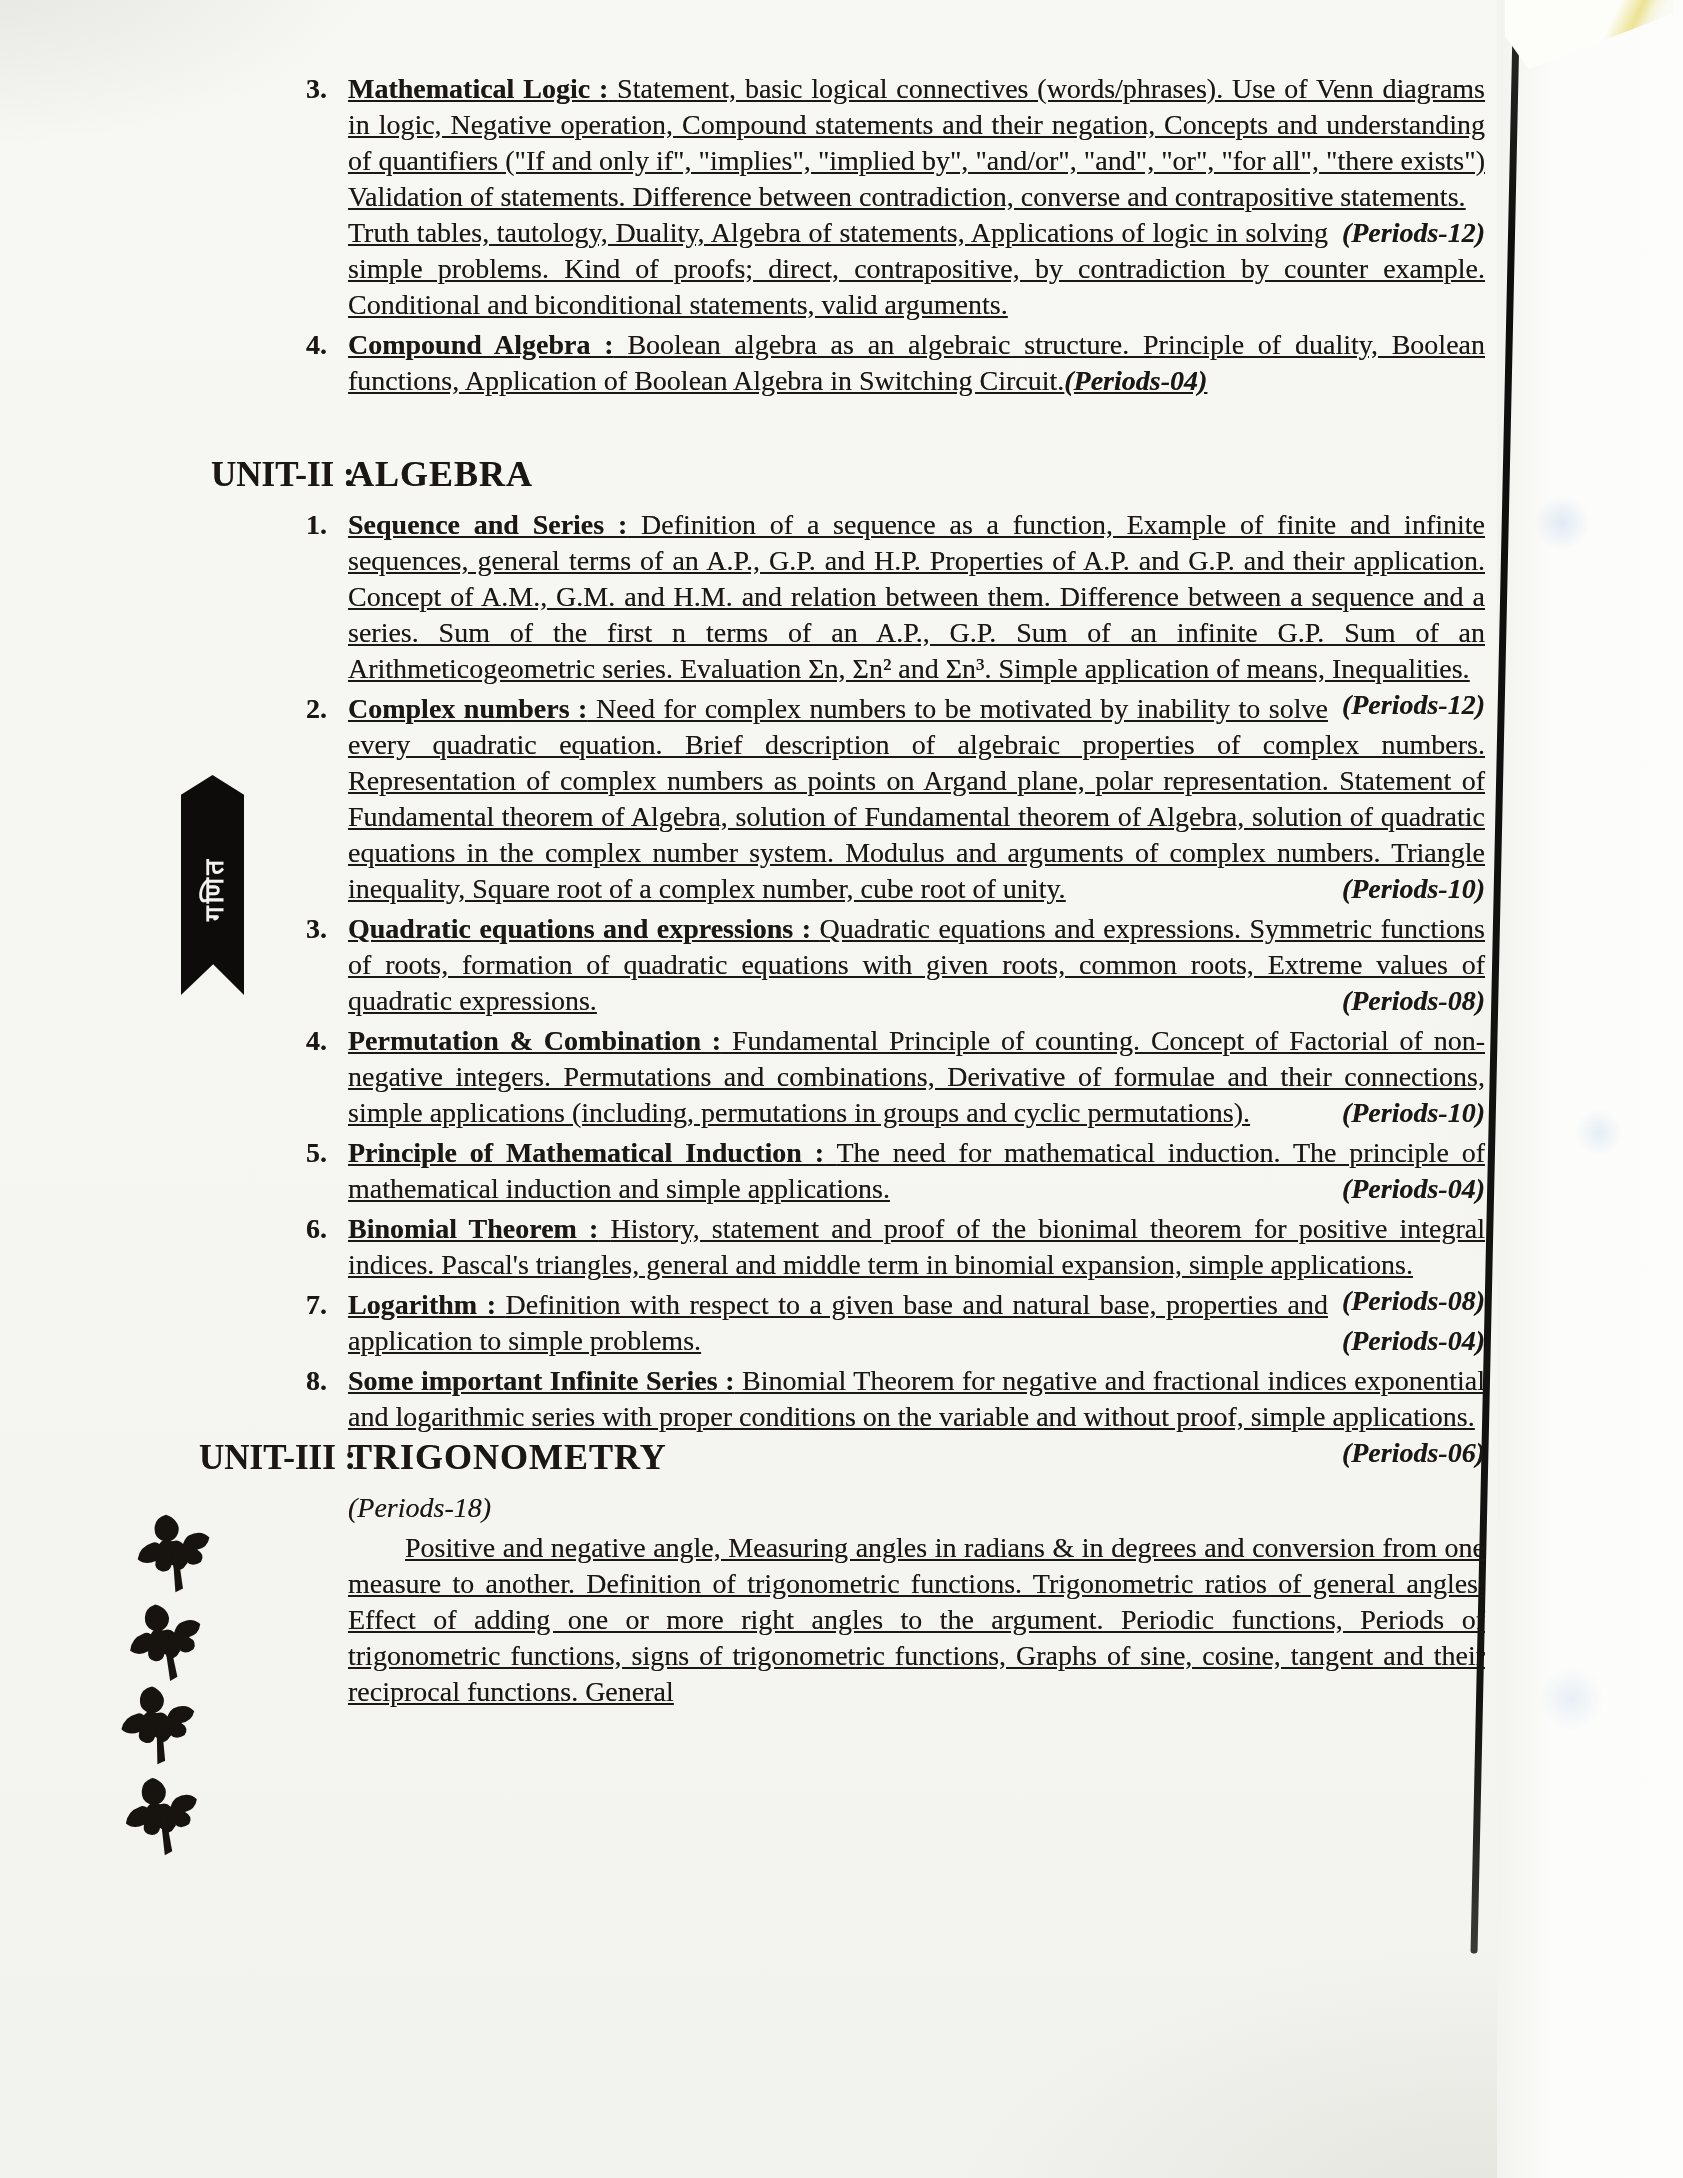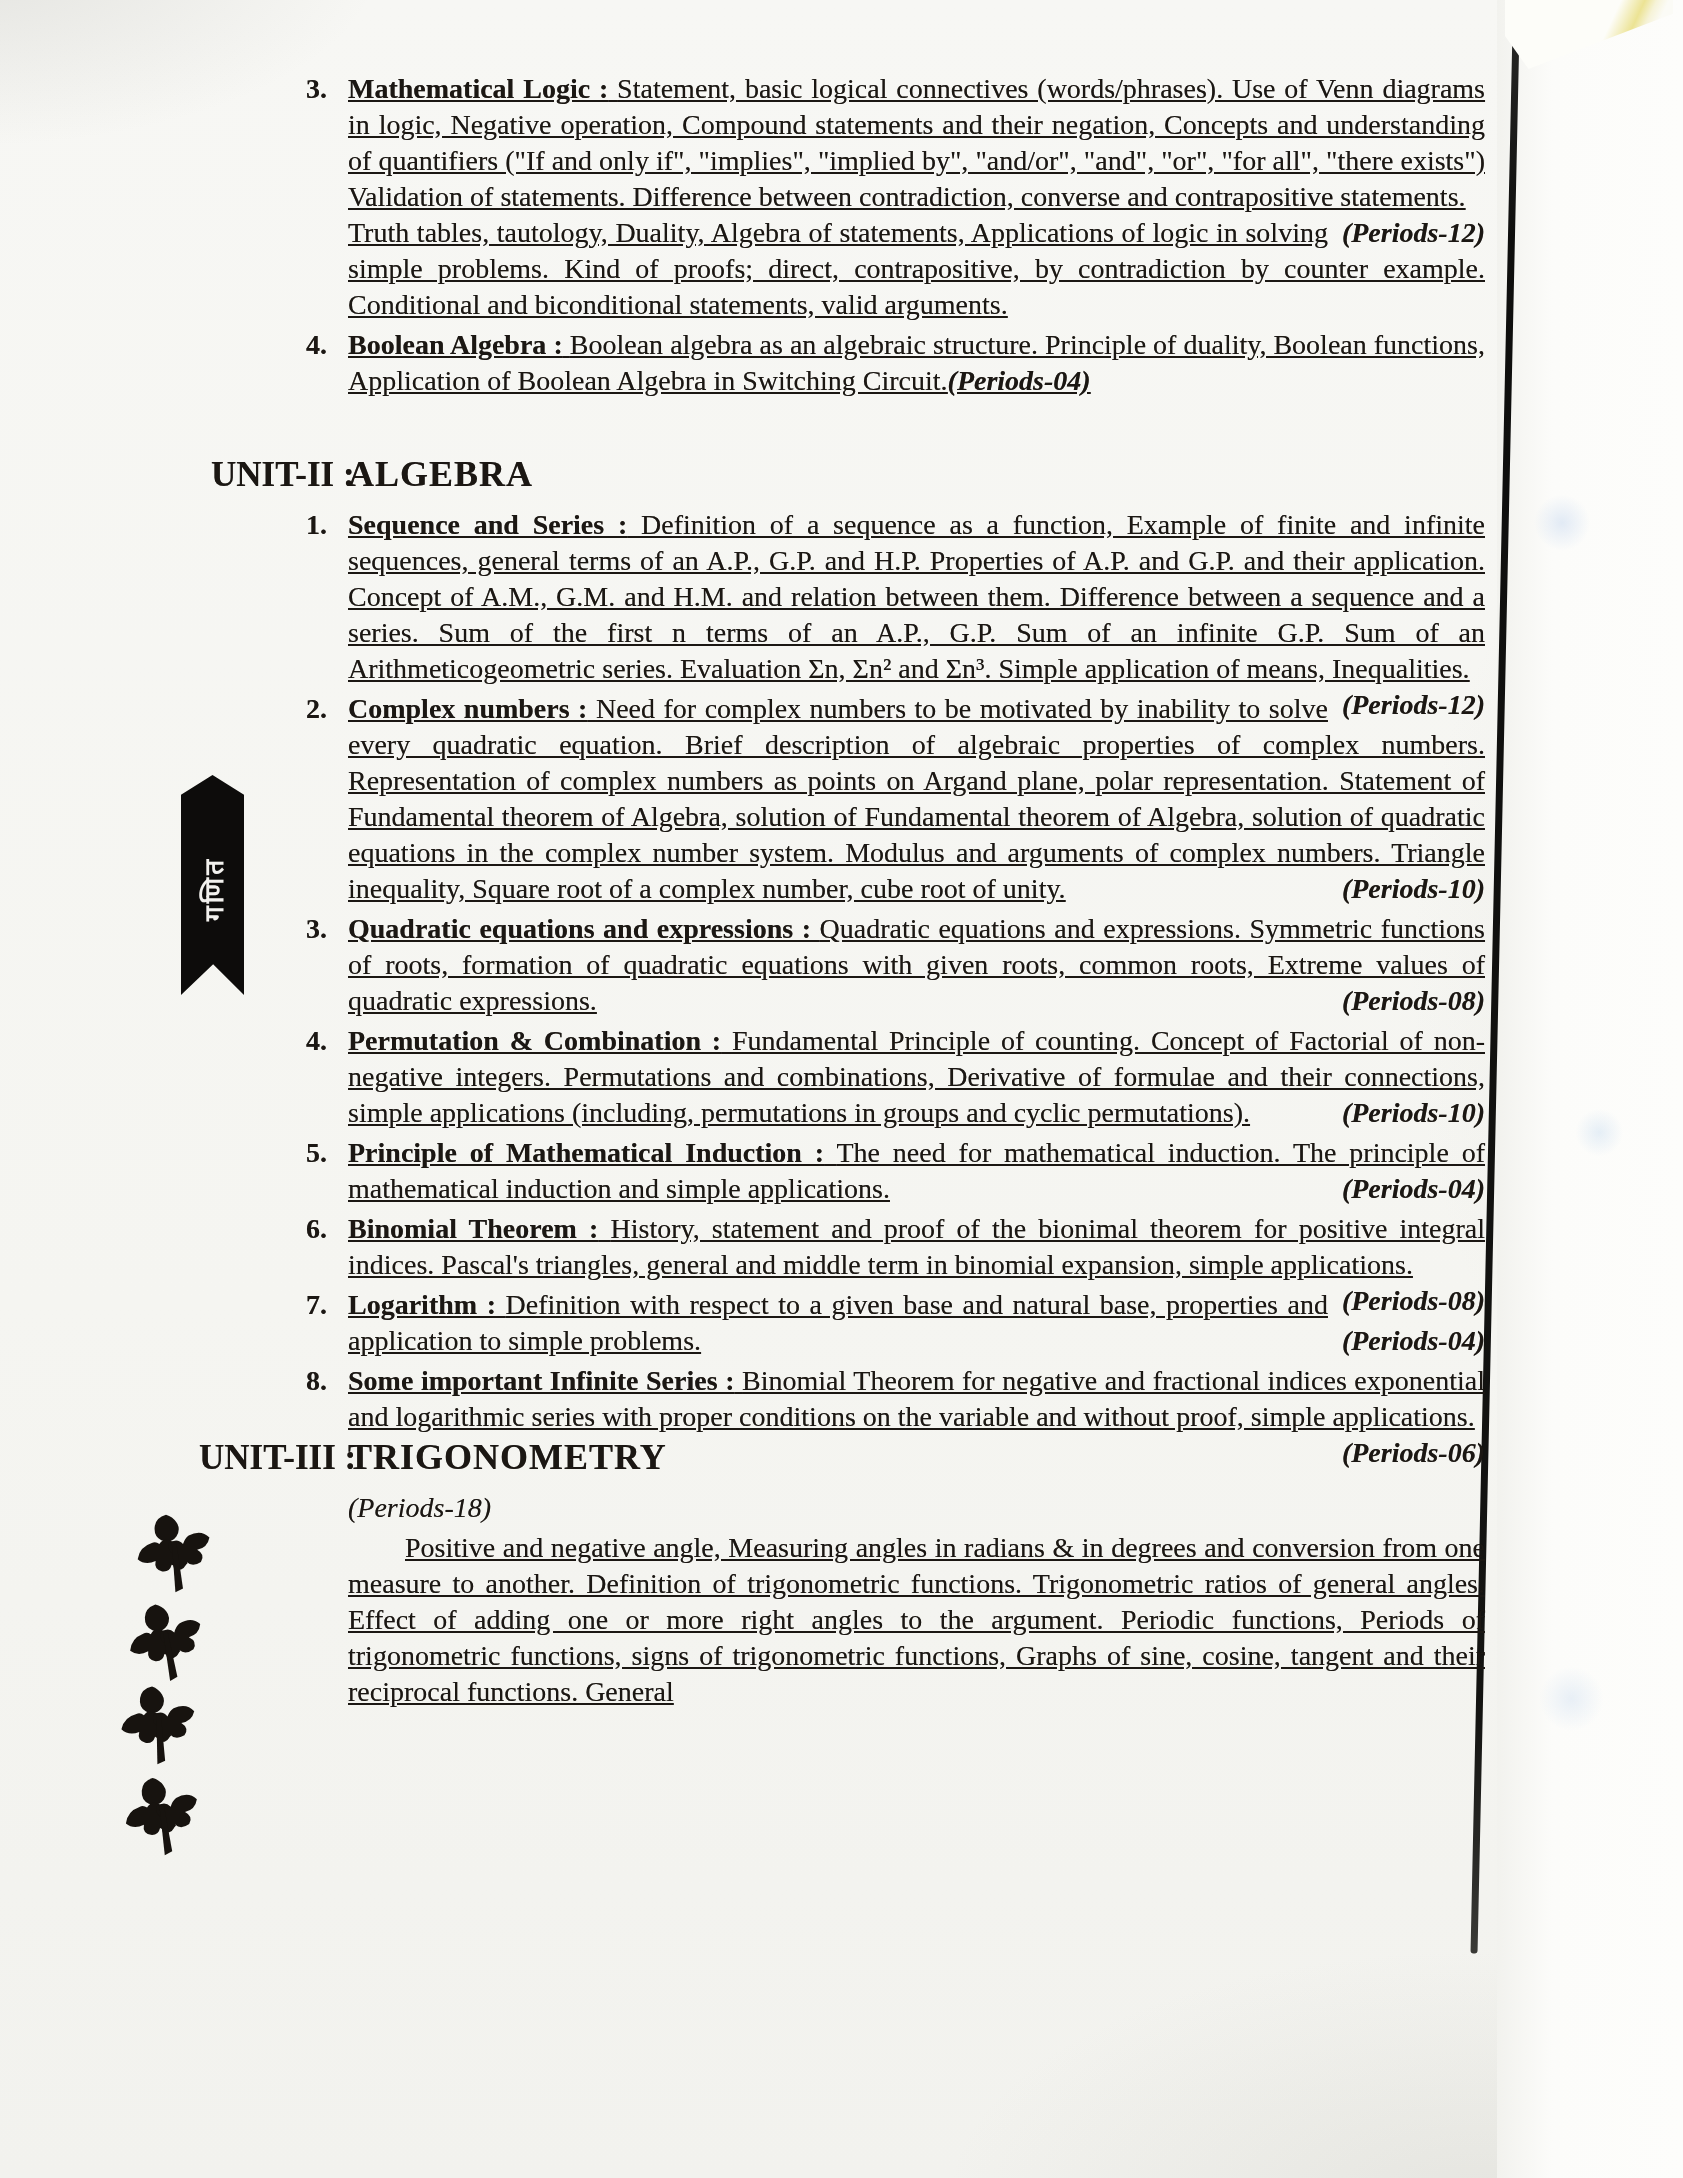--- a/index.html
+++ b/index.html
@@ -127,21 +127,21 @@
   <div class="content">
 
     <div class="item">
       <span class="num">3.</span>
       <p class="para"><b class="ititle">Mathematical Logic :</b> <span>Statement, basic logical connectives (words/phrases). Use of Venn diagrams in logic, Negative operation, Compound statements and their negation, Concepts and understanding of quantifiers ("If and only if", "implies", "implied by", "and/or", "and", "or", "for all", "there exists") Validation of statements. Difference between contradiction, converse and contrapositive statements.</span> <span class="periods">(Periods-12)</span></p>
       <p class="para extra-para">Truth tables, tautology, Duality, Algebra of statements, Applications of logic in solving simple problems. Kind of proofs; direct, contrapositive, by contradiction by counter example. Conditional and biconditional statements, valid arguments.</p>
     </div>
 
     <div class="item gap-after">
       <span class="num">4.</span>
-      <p class="para"><b class="ititle">Boolean Algebra :</b> <span>Boolean algebra as an algebraic structure. Principle of duality, Boolean functions, Application of Boolean Algebra in Switching Circuit.</span><span class="periods inline">(Periods-04)</span></p>
+      <p class="para"><b class="ititle">Compound Algebra :</b> <span>Boolean algebra as an algebraic structure. Principle of duality, Boolean functions, Application of Boolean Algebra in Switching Circuit.</span><span class="periods inline">(Periods-04)</span></p>
     </div>
 
     <div class="unit-head">
       <span class="unit-label">UNIT-II :</span>
       <span class="unit-title">ALGEBRA</span>
     </div>
 
     <div class="item">
       <span class="num">1.</span>
       <p class="para"><b class="ititle">Sequence and Series :</b> <span>Definition of a sequence as a function, Example of finite and infinite sequences, general terms of an A.P., G.P. and H.P. Properties of A.P. and G.P. and their application. Concept of A.M., G.M. and H.M. and relation between them. Difference between a sequence and a series. Sum of the first n terms of an A.P., G.P. Sum of an infinite G.P. Sum of an Arithmeticogeometric series. Evaluation Σn, Σn² and Σn³. Simple application of means, Inequalities.</span> <span class="periods">(Periods-12)</span></p>

